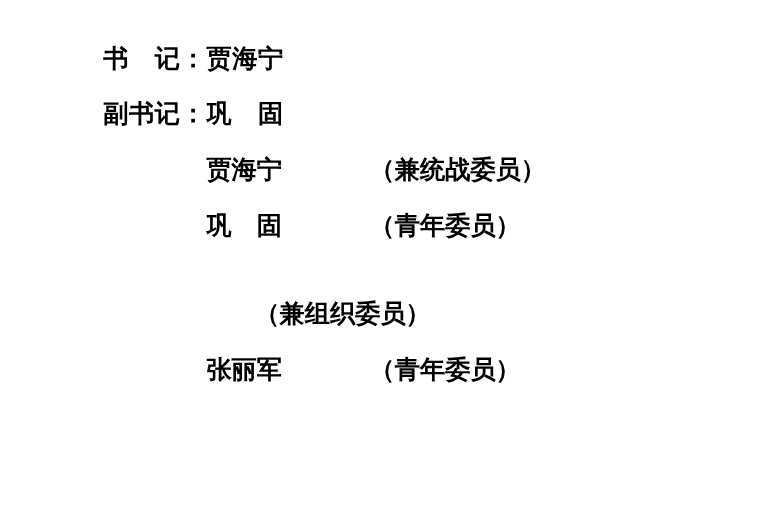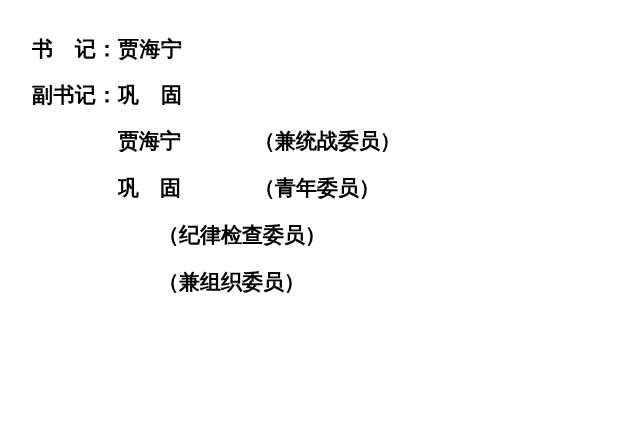--- a/index.html
+++ b/index.html
@@ -12,21 +12,21 @@
     background: #ffffff;
     font-family: "DejaVu Serif", "Liberation Serif", serif;
     color: #000000;
     overflow: hidden;
   }
   .page {
     position: relative;
     width: 638px;
     height: 428px;
     box-sizing: border-box;
-    padding: 38px 40px 20px 32px;
+    padding: 38px 40px 20px 86px;
   }
   .line {
     display: flex;
     align-items: baseline;
     font-size: 21px;
     font-weight: bold;
     line-height: 1;
     letter-spacing: 0.5px;
     white-space: pre;
   }
@@ -79,22 +79,25 @@
 
     <div class="member-row">
       <span class="member-name">贾海宁</span><span class="member-role">（兼统战委员）</span>
     </div>
 
     <div class="member-row">
       <span class="member-name">巩　固</span><span class="member-role">（青年委员）</span>
     </div>
 
     <div class="member-row">
-      <span class="member-role">（纪律检查委员）</span>
+      
     </div>
 
     <div class="member-row">
       <span class="member-role">（兼组织委员）</span>
     </div>
 
+    <div class="member-row">
+      <span class="member-name">张丽军</span><span class="member-role">（青年委员）</span>
+    </div>
 
   </div>
 </div>
 
 </body></html>

